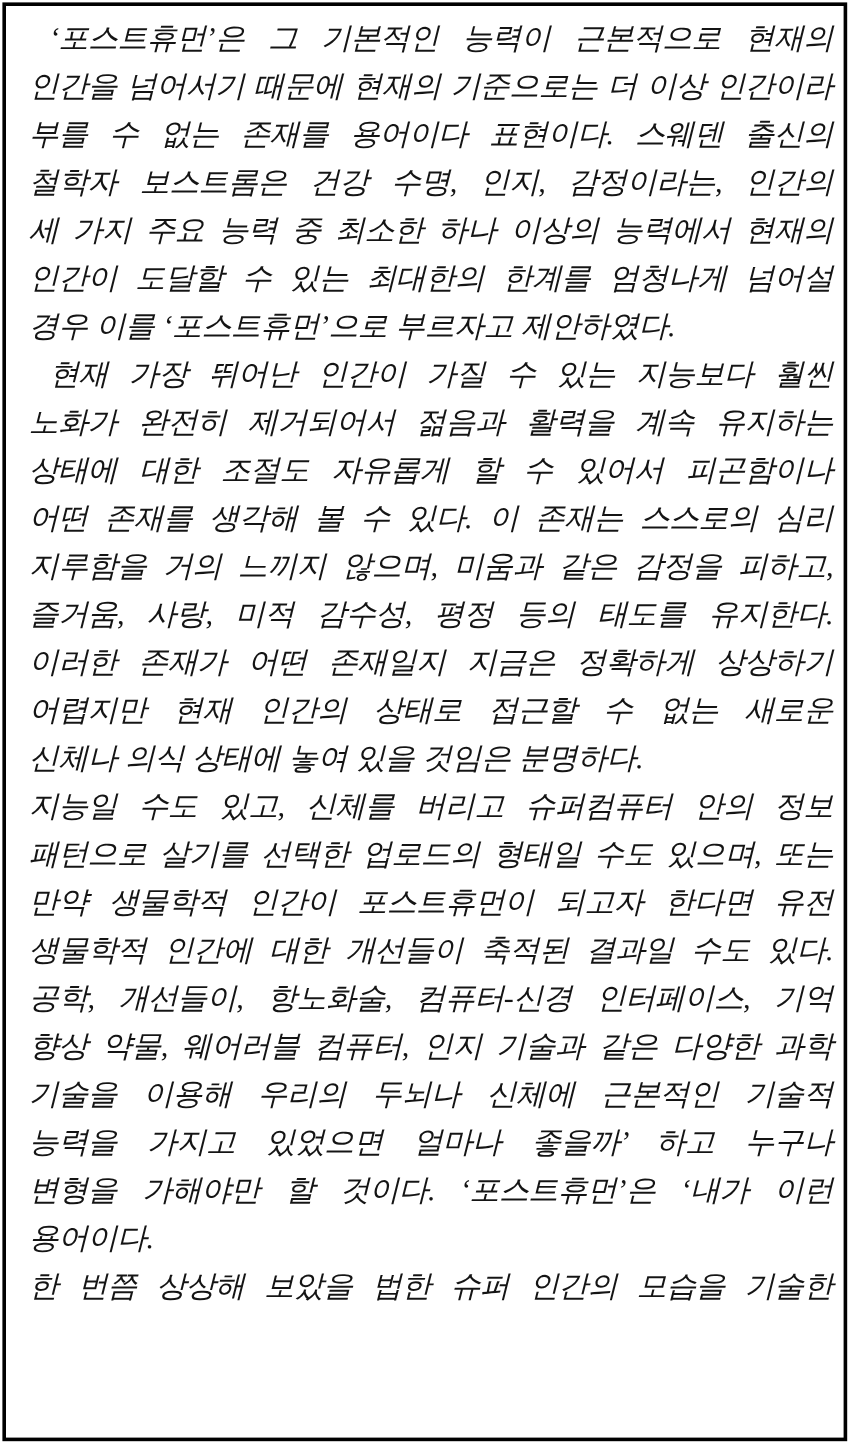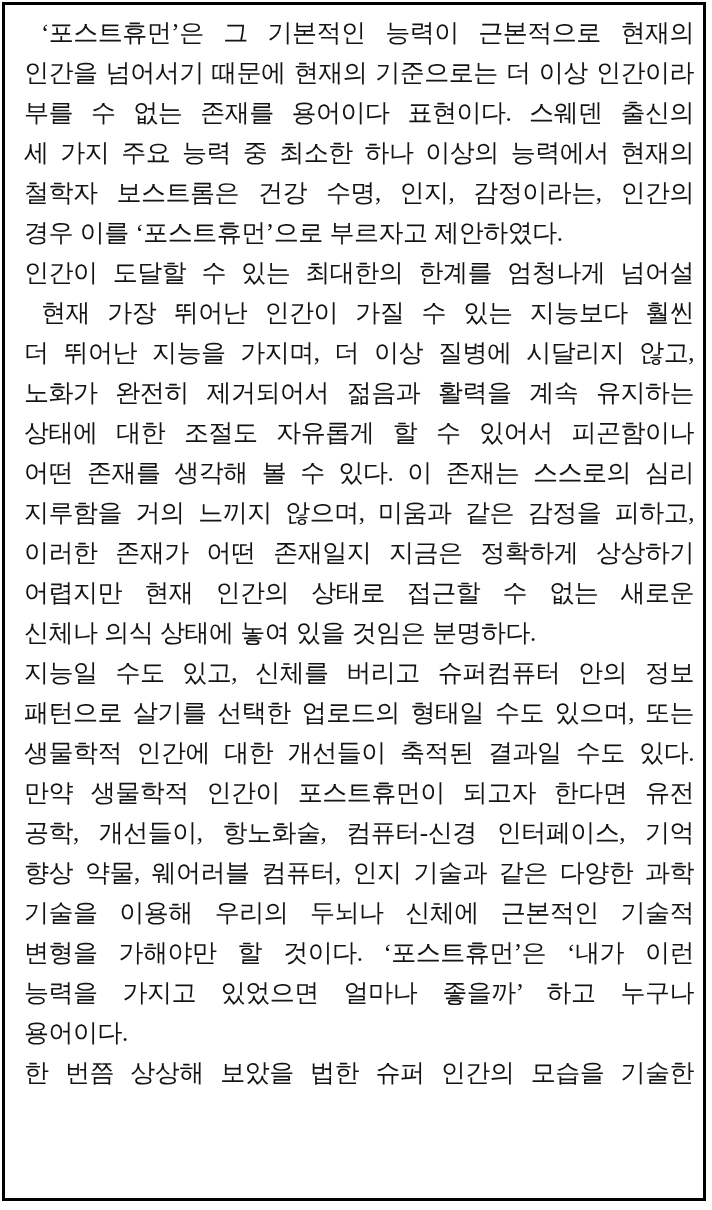--- a/index.html
+++ b/index.html
@@ -35,60 +35,61 @@
   .paragraph {
     margin: 0;
     padding: 0;
   }
   .text-line {
     height: 40px;
     white-space: nowrap;
     text-align: justify;
     text-align-last: justify;
     word-spacing: 1px;
+    font-style: italic;
   }
   .text-line.first-line {
     padding-left: 17px;
   }
   .text-line.last-line {
     text-align-last: left;
   }
 </style>
 </head>
 <body>
 
 <div class="passage-frame">
   <div class="passage" id="passage-root">
       <div class="paragraph">
         <div class="text-line first-line">‘포스트휴먼’은 그 기본적인 능력이 근본적으로 현재의</div>
         <div class="text-line">인간을 넘어서기 때문에 현재의 기준으로는 더 이상 인간이라</div>
         <div class="text-line">부를 수 없는 존재를 용어이다 표현이다. 스웨덴 출신의</div>
+        <div class="text-line">철학자 보스트롬은 건강 수명, 인지, 감정이라는, 인간의</div>
         <div class="text-line">세 가지 주요 능력 중 최소한 하나 이상의 능력에서 현재의</div>
-        <div class="text-line">철학자 보스트롬은 건강 수명, 인지, 감정이라는, 인간의</div>
+        <div class="text-line">인간이 도달할 수 있는 최대한의 한계를 엄청나게 넘어설</div>
         <div class="text-line last-line">경우 이를 ‘포스트휴먼’으로 부르자고 제안하였다.</div>
-        <div class="text-line">인간이 도달할 수 있는 최대한의 한계를 엄청나게 넘어설</div>
       </div>
       <div class="paragraph">
         <div class="text-line first-line">현재 가장 뛰어난 인간이 가질 수 있는 지능보다 훨씬</div>
-        <div class="text-line">더 뛰어난 지능을 가지며, 더 이상 질병에 시달리지 않고,</div>
         <div class="text-line">노화가 완전히 제거되어서 젊음과 활력을 계속 유지하는</div>
         <div class="text-line">상태에 대한 조절도 자유롭게 할 수 있어서 피곤함이나</div>
         <div class="text-line">어떤 존재를 생각해 볼 수 있다. 이 존재는 스스로의 심리</div>
         <div class="text-line">지루함을 거의 느끼지 않으며, 미움과 같은 감정을 피하고,</div>
+        <div class="text-line">즐거움, 사랑, 미적 감수성, 평정 등의 태도를 유지한다.</div>
         <div class="text-line">이러한 존재가 어떤 존재일지 지금은 정확하게 상상하기</div>
         <div class="text-line">어렵지만 현재 인간의 상태로 접근할 수 없는 새로운</div>
         <div class="text-line last-line">신체나 의식 상태에 놓여 있을 것임은 분명하다.</div>
       </div>
       <div class="paragraph">
         <div class="text-line">지능일 수도 있고, 신체를 버리고 슈퍼컴퓨터 안의 정보</div>
         <div class="text-line">패턴으로 살기를 선택한 업로드의 형태일 수도 있으며, 또는</div>
+        <div class="text-line">만약 생물학적 인간이 포스트휴먼이 되고자 한다면 유전</div>
         <div class="text-line">생물학적 인간에 대한 개선들이 축적된 결과일 수도 있다.</div>
-        <div class="text-line">만약 생물학적 인간이 포스트휴먼이 되고자 한다면 유전</div>
         <div class="text-line">공학, 개선들이, 항노화술, 컴퓨터-신경 인터페이스, 기억</div>
         <div class="text-line">향상 약물, 웨어러블 컴퓨터, 인지 기술과 같은 다양한 과학</div>
         <div class="text-line">기술을 이용해 우리의 두뇌나 신체에 근본적인 기술적</div>
+        <div class="text-line">능력을 가지고 있었으면 얼마나 좋을까’ 하고 누구나</div>
         <div class="text-line">변형을 가해야만 할 것이다. ‘포스트휴먼’은 ‘내가 이런</div>
-        <div class="text-line">능력을 가지고 있었으면 얼마나 좋을까’ 하고 누구나</div>
         <div class="text-line last-line">용어이다.</div>
         <div class="text-line">한 번쯤 상상해 보았을 법한 슈퍼 인간의 모습을 기술한</div>
       </div>
     </div>
 </div>
 
 </body></html>

